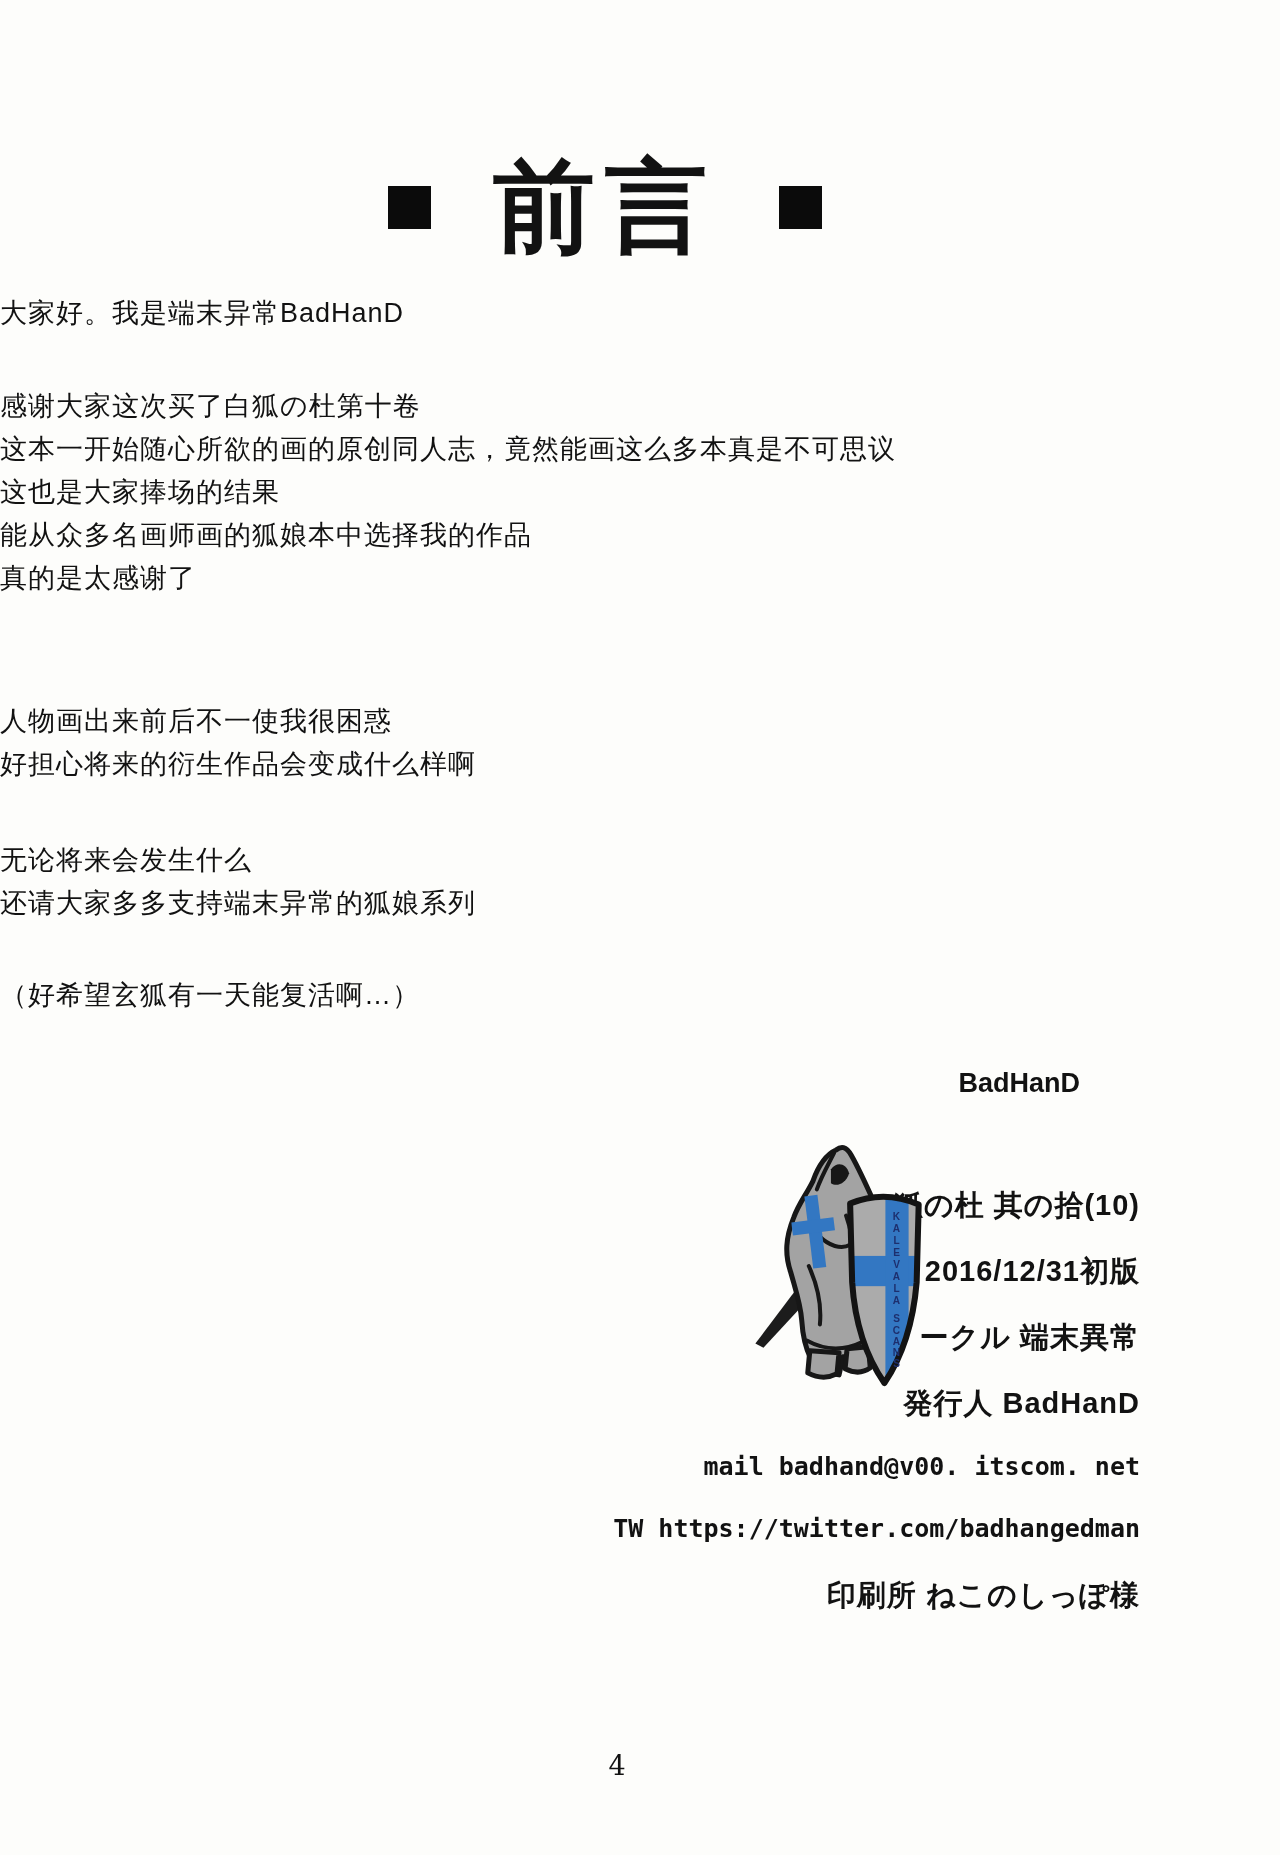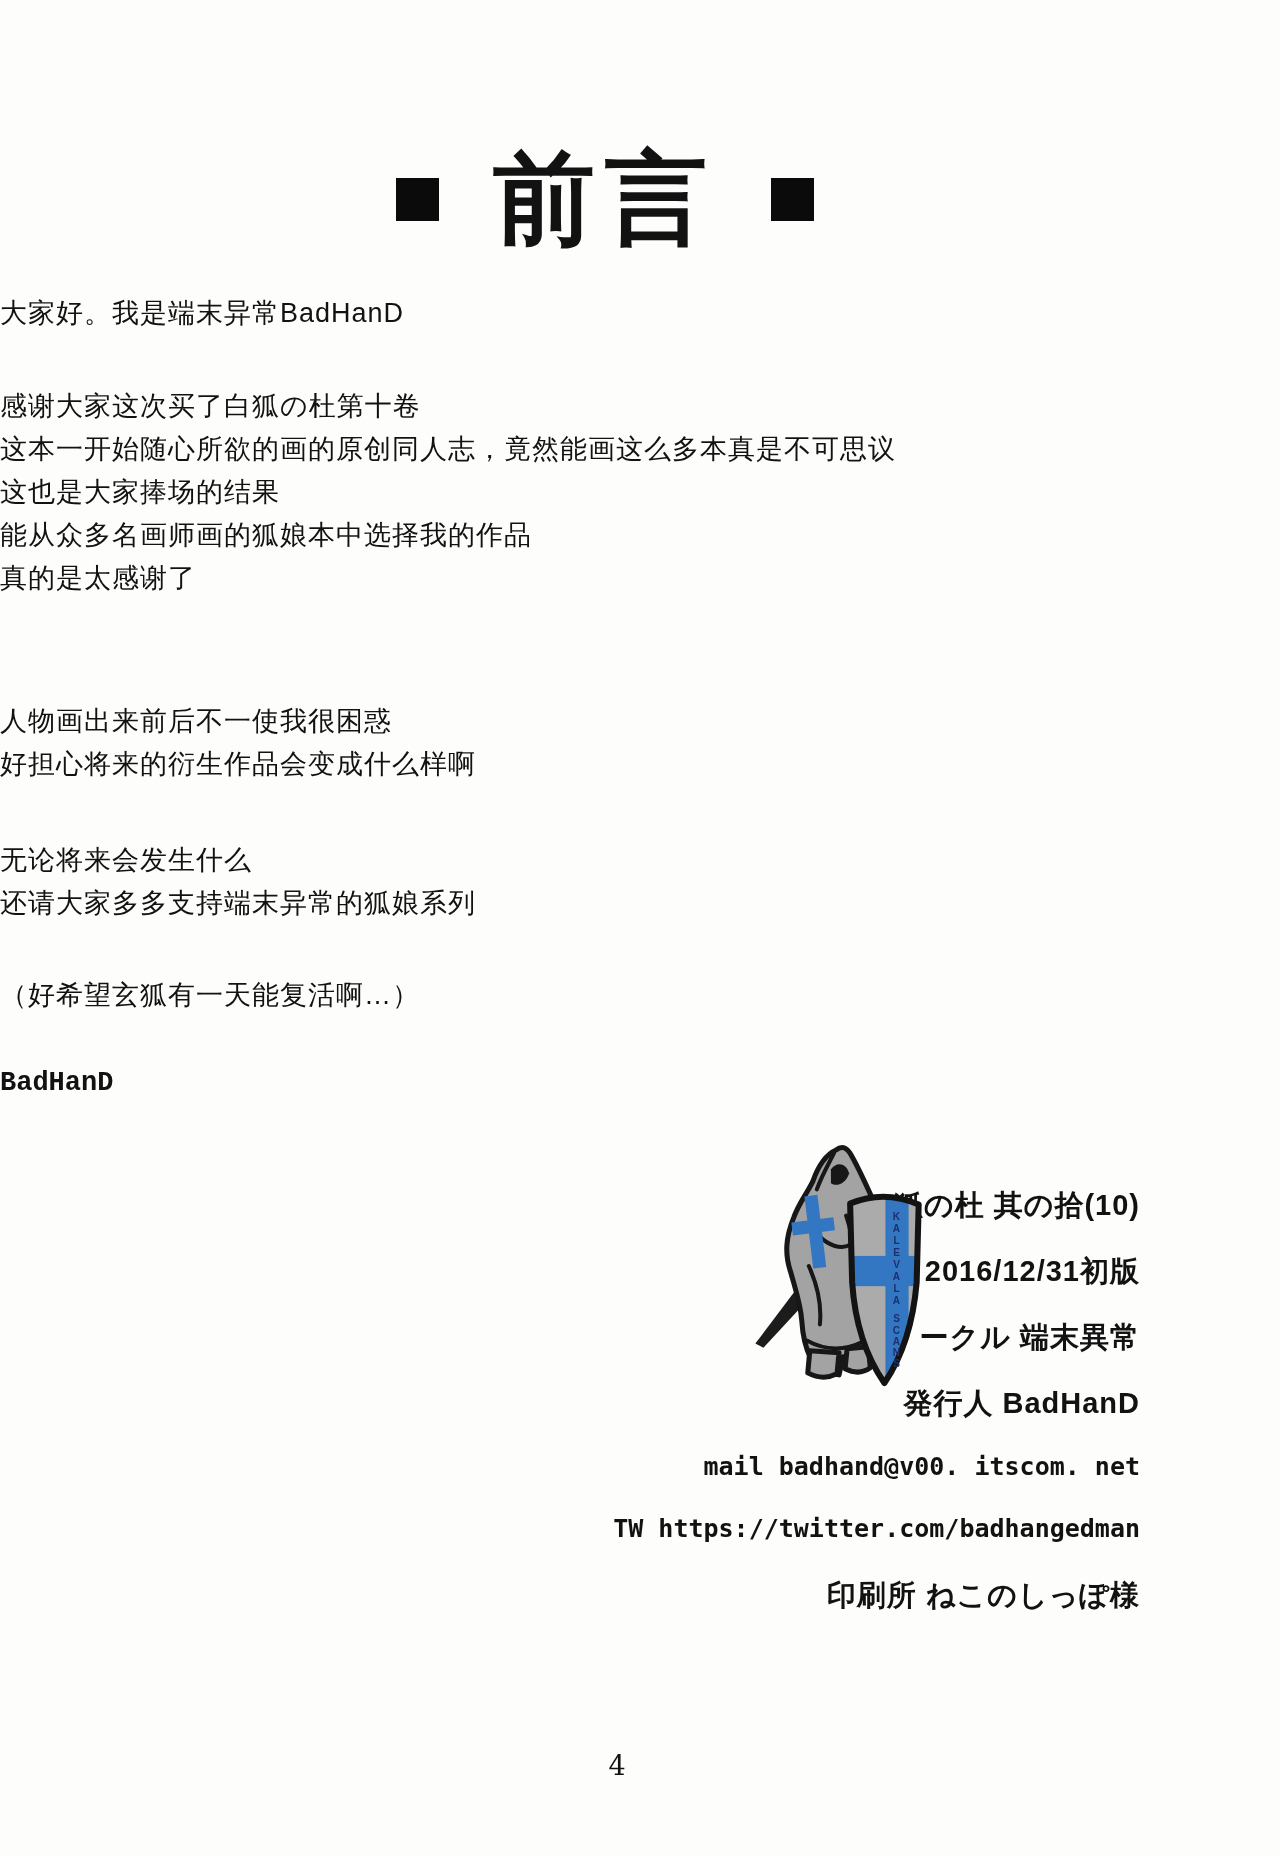--- a/index.html
+++ b/index.html
@@ -12,31 +12,31 @@
     font-family:"Liberation Sans", sans-serif;
     color:#121212;
   }
   
   .title-row{
     position:absolute;top:146px;left:0;width:1210px;
     display:flex;justify-content:center;align-items:center;gap:54px;
   }
   .title-square{width:43px;height:43px;background:#0b0b0b;}
   .page-title{
-    margin:0;font-size:102px;line-height:1.05;font-weight:700;
+    margin:8px;font-size:102px;line-height:1.05;font-weight:700;
     letter-spacing:10px;white-space:nowrap;
   }
   
   .pline{
     position:absolute;left:0;width:1230px;text-align:left;
     font-size:27px;letter-spacing:1px;white-space:nowrap;font-weight:400;
   }
   .sig{
-    position:absolute;top:1068px;left:0;width:1080px;text-align:left;
-    font-family:Liberation Mono, monospace;font-size:27px;font-weight:700;
+    position:absolute;top:1068px;left:0;width:1080px;text-align:right;
+    font-family:Liberation Sans, sans-serif;font-size:27px;font-weight:700;
   }
   
   .cline{
     position:absolute;right:140px;z-index:1;
     font-size:29px;font-weight:700;letter-spacing:1px;white-space:nowrap;
   }
   .cmono{
     font-family:"DejaVu Sans Mono", monospace;
     font-size:25px;letter-spacing:0;
   }

